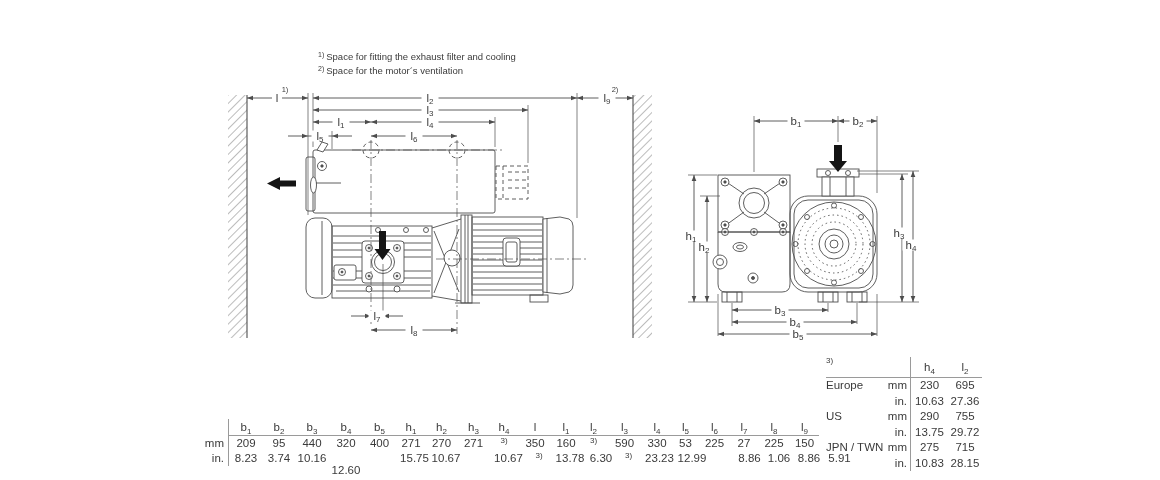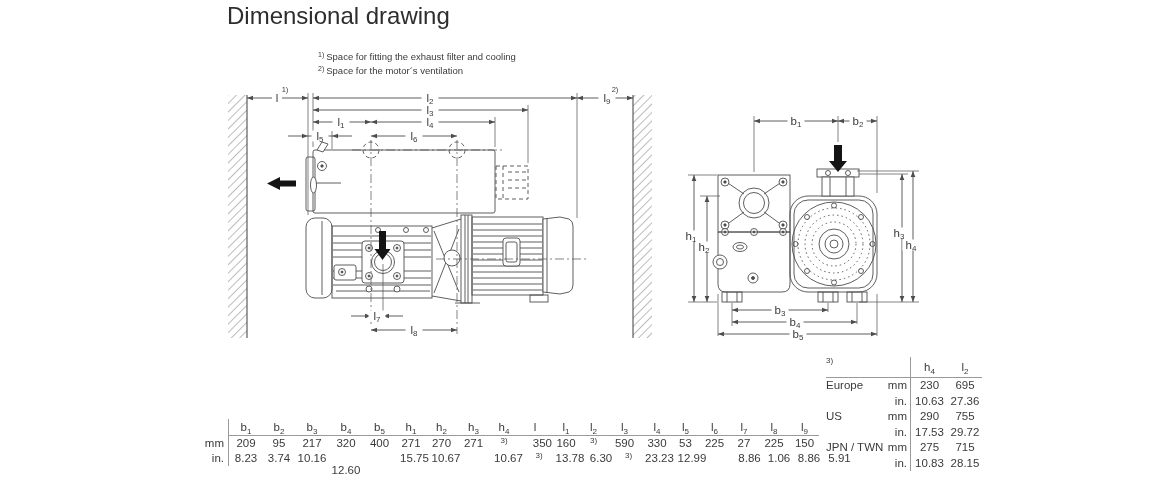--- a/index.html
+++ b/index.html
@@ -38,21 +38,20 @@
   .rtable .c2{width:38px;text-align:center;border-left:1px solid var(--rule);}
   .rtable .c3{width:34px;text-align:center;}
   .rtable .hrow .cell{border-bottom:1px solid var(--rule);line-height:21px;}
   .rtable .hrow .c0{line-height:12px;}
 </style>
 </head>
 <body>
 
 <div class="page">
 
-  <div class="title">Dimensional drawing</div>
 
   <div class="footnotes">
     <div class="fn"><span class="fnm">1)</span><span>Space for fitting the exhaust filter and cooling</span></div>
     <div class="fn"><span class="fnm">2)</span><span>Space for the motor´s ventilation</span></div>
   </div>
 
   <svg id="drawsvg" width="1160" height="480" viewBox="0 0 1160 480">
     <defs>
       <pattern id="hatch" patternUnits="userSpaceOnUse" width="6" height="6" patternTransform="rotate(45)">
         <line x1="0" y1="0" x2="0" y2="6" stroke="#6a6a6a" stroke-width="0.9"></line>
@@ -439,28 +438,28 @@
         <div class="cell" style="width: 27px;"><span>l</span><span class="sub">5</span></div>
         <div class="cell" style="width: 31px;"><span>l</span><span class="sub">6</span></div>
         <div class="cell" style="width: 28px;"><span>l</span><span class="sub">7</span></div>
         <div class="cell" style="width: 32px;"><span>l</span><span class="sub">8</span></div>
         <div class="cell" style="width: 29px;"><span>l</span><span class="sub">9</span></div>
       </div>
       <div class="row">
         <div class="cell unit">mm</div>
         <div class="cell" style="width: 34px;">209</div>
         <div class="cell" style="width: 32px;">95</div>
-        <div class="cell" style="width: 34px;">217</div>
+        <div class="cell" style="width: 34px;">440</div>
         <div class="cell" style="width: 34px;">320</div>
         <div class="cell" style="width: 33px;">400</div>
         <div class="cell" style="width: 30px;">271</div>
         <div class="cell" style="width: 31px;">270</div>
         <div class="cell" style="width: 33px;">271</div>
         <div class="cell" style="width: 28px;"><span class="supv">3)</span></div>
-        <div class="cell" style="width: 34px; text-align: right;">350</div>
+        <div class="cell" style="width: 34px;">350</div>
         <div class="cell" style="width: 28px;">160</div>
         <div class="cell" style="width: 27px;"><span class="supv">3)</span></div>
         <div class="cell" style="width: 35px;">590</div>
         <div class="cell" style="width: 30px;">330</div>
         <div class="cell" style="width: 27px;">53</div>
         <div class="cell" style="width: 31px;">225</div>
         <div class="cell" style="width: 28px;">27</div>
         <div class="cell" style="width: 32px;">225</div>
         <div class="cell" style="width: 29px;">150</div>
       </div>
@@ -508,21 +507,21 @@
       </div>
       <div class="row">
         <div class="cell c0">US</div>
         <div class="cell c1">mm</div>
         <div class="cell c2">290</div>
         <div class="cell c3">755</div>
       </div>
       <div class="row">
         <div class="cell c0"></div>
         <div class="cell c1">in.</div>
-        <div class="cell c2">17.53</div>
+        <div class="cell c2">13.75</div>
         <div class="cell c3">29.72</div>
       </div>
       <div class="row">
         <div class="cell c0">JPN / TWN</div>
         <div class="cell c1">mm</div>
         <div class="cell c2">275</div>
         <div class="cell c3">715</div>
       </div>
       <div class="row">
         <div class="cell c0"></div>

